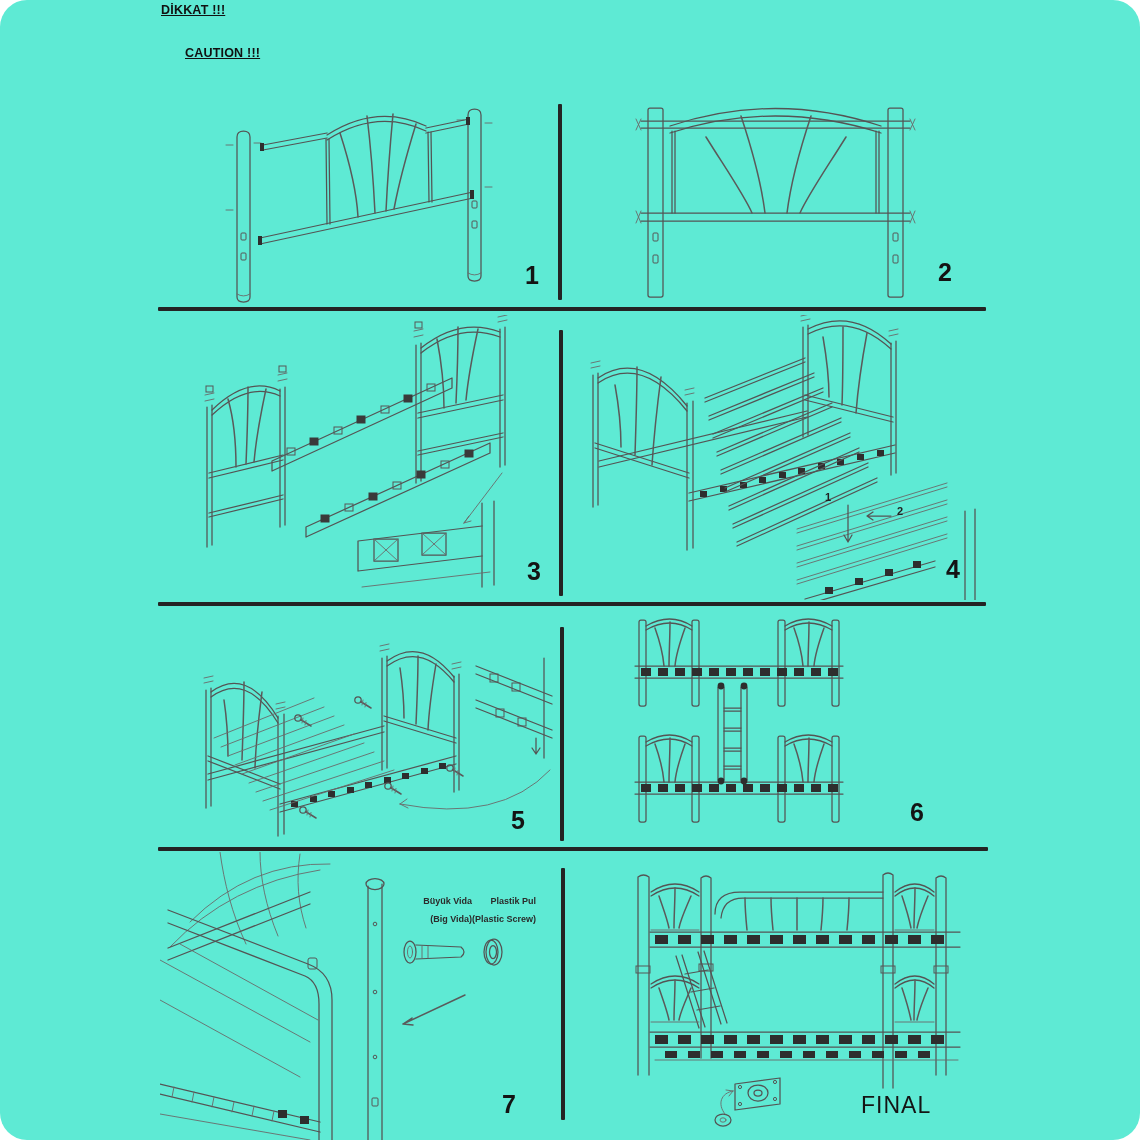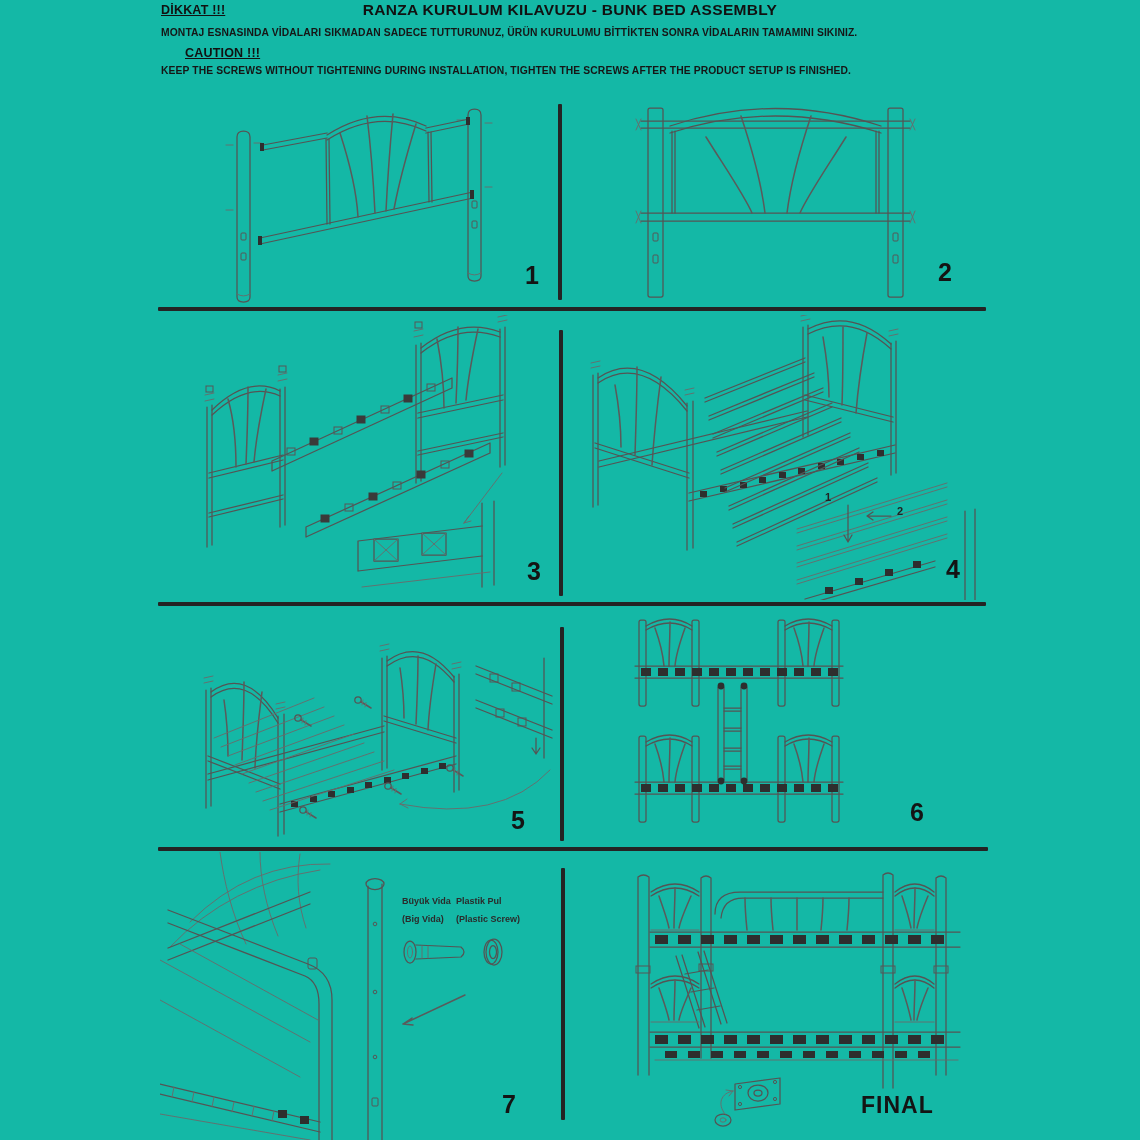--- a/index.html
+++ b/index.html
@@ -1,47 +1,44 @@
 <!DOCTYPE html>
 <html><head>
 <meta charset="utf-8">
 <style>
   html,body{margin:0;padding:0;background:#ffffff;}
-  .page{position:relative;width:1140px;height:1140px;background:#14b8a6;overflow:hidden;
-        font-family:"Liberation Sans",sans-serif;color:#1a1a1a;}
+  .page{position:relative;width:1140px;height:1140px;background:#5eead4;overflow:hidden;
+        font-family:"Liberation Sans",sans-serif;color:#1a1a1a;border-radius:27px;}
   .abs{position:absolute;}
   .hdr-attn{font-size:12.5px;font-weight:bold;text-decoration:underline;letter-spacing:.2px;color:#111;}
   .hdr-title{font-size:15.5px;font-weight:bold;text-align:center;letter-spacing:.3px;color:#111;}
   .hdr-warn{font-size:10.3px;font-weight:bold;white-space:nowrap;letter-spacing:.12px;color:#161616;}
   .rule-h{position:absolute;height:4px;background:#242424;border-radius:1px;}
   .rule-v{position:absolute;width:4px;background:#242424;border-radius:1px;}
   .panel{position:absolute;}
   .panel svg{position:absolute;left:0;top:0;}
   .num{position:absolute;font-weight:bold;font-size:25px;color:#141414;text-align:center;}
-  .num-final{position:absolute;font-weight:bold;font-size:23px;letter-spacing:1px;color:#141414;}
-  .part-label{position:absolute;font-size:9px;font-weight:bold;color:#2b2b2b;text-align:left;line-height:11px;}
+  .num-final{position:absolute;font-weight:normal;font-size:23px;letter-spacing:1px;color:#141414;}
+  .part-label{position:absolute;font-size:9px;font-weight:bold;color:#2b2b2b;text-align:right;line-height:11px;}
   .inset-num{position:absolute;font-size:11px;font-weight:bold;color:#222;}
   
   .s{stroke:#545454;fill:none;stroke-width:1.25;stroke-linecap:round;stroke-linejoin:round;}
   .sp{stroke:#5a5a5a;fill:none;stroke-width:1.5;stroke-linecap:round;}
   .thin{stroke:#6a6a6a;fill:none;stroke-width:.9;stroke-linecap:round;}
   .dk{fill:#2e2e2e;stroke:none;}
   .dko{fill:#3a3a3a;stroke:#3a3a3a;}
   .hole{stroke:#565656;fill:none;stroke-width:1;}
 </style>
 </head>
 <body>
 
 <div class="page">
 
   <div class="abs hdr-attn" style="left:161px;top:3px;">DİKKAT !!!</div>
-  <div class="abs hdr-title" style="left:290px;top:1px;width:560px;">RANZA KURULUM KILAVUZU - BUNK BED ASSEMBLY</div>
-  <div class="abs hdr-warn" style="left:161px;top:27px;">MONTAJ ESNASINDA VİDALARI SIKMADAN SADECE TUTTURUNUZ, ÜRÜN KURULUMU BİTTİKTEN SONRA VİDALARIN TAMAMINI SIKINIZ.</div>
   <div class="abs hdr-attn" style="left:161px;top:46px;margin-left:24px;">CAUTION !!!</div>
-  <div class="abs hdr-warn" style="left:161px;top:65px;">KEEP THE SCREWS WITHOUT TIGHTENING DURING INSTALLATION, TIGHTEN THE SCREWS AFTER THE PRODUCT SETUP IS FINISHED.</div>
 
   <div class="rule-h" style="left:158px;top:307px;width:828px;"></div>
   <div class="rule-h" style="left:158px;top:602px;width:828px;"></div>
   <div class="rule-h" style="left:158px;top:847px;width:830px;"></div>
   <div class="rule-v" style="left:558px;top:104px;height:196px;"></div>
   <div class="rule-v" style="left:559px;top:330px;height:266px;"></div>
   <div class="rule-v" style="left:560px;top:627px;height:214px;"></div>
   <div class="rule-v" style="left:561px;top:868px;height:252px;"></div>
 
   <div class="panel" style="left:160px;top:95px;width:393px;height:210px;">

